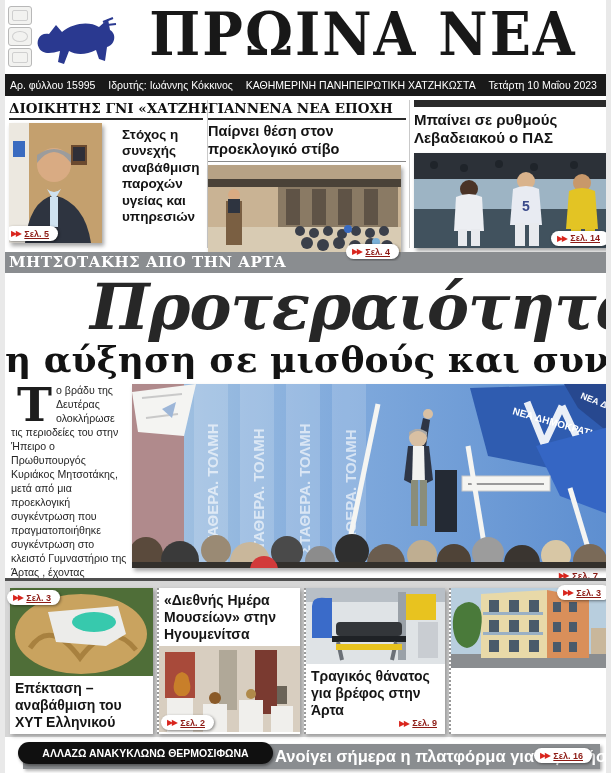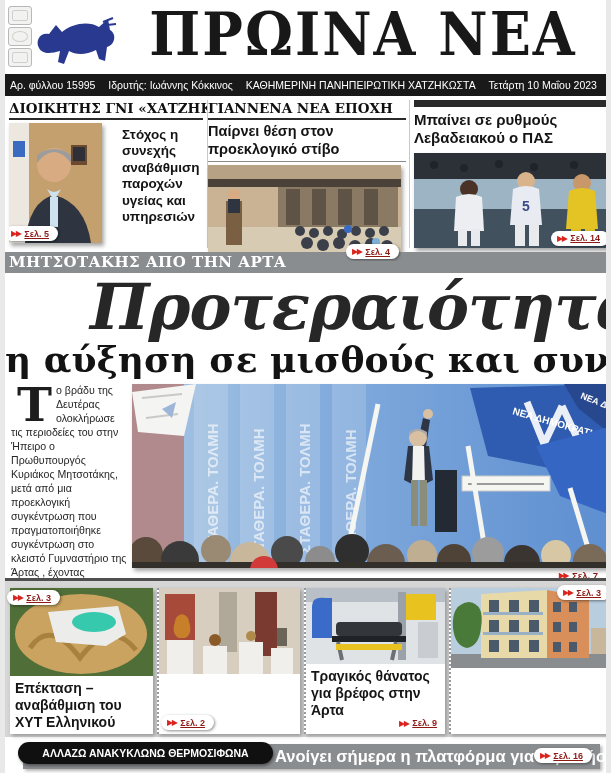--- a/index.html
+++ b/index.html
@@ -363,20 +363,21 @@
         </svg>
       </div>
       <span class="pill" style="left:-3px;top:2px">
         <span class="arrows">▶▶</span>
         <span class="pill-label">Σελ. 3</span>
       </span>
       <div class="bhead">Επέκταση – αναβάθμιση του ΧΥΤ Ελληνικού</div>
     </div>
 
     <div class="bbox" id="bbox-2">
+      <div class="bhead" style="height:58px">«Διεθνής Ημέρα Μουσείων» στην Ηγουμενίτσα</div>
       <div class="photo" style="width:141px;height:86px;box-shadow:none">
         <svg width="141" height="86" viewBox="0 0 141 86">
           <rect width="141" height="86" fill="#d8cec0"></rect>
           <rect x="6" y="6" width="30" height="46" fill="#a84a3a"></rect>
           <rect x="60" y="4" width="18" height="60" fill="#b0a898"></rect>
           <rect x="96" y="4" width="22" height="64" fill="#7a3a30"></rect>
           <rect x="8" y="52" width="26" height="34" fill="#f0efec"></rect>
           <rect x="44" y="58" width="24" height="28" fill="#f0efec"></rect>
           <rect x="80" y="54" width="24" height="32" fill="#f0efec"></rect>
           <rect x="112" y="60" width="22" height="26" fill="#f0efec"></rect>

